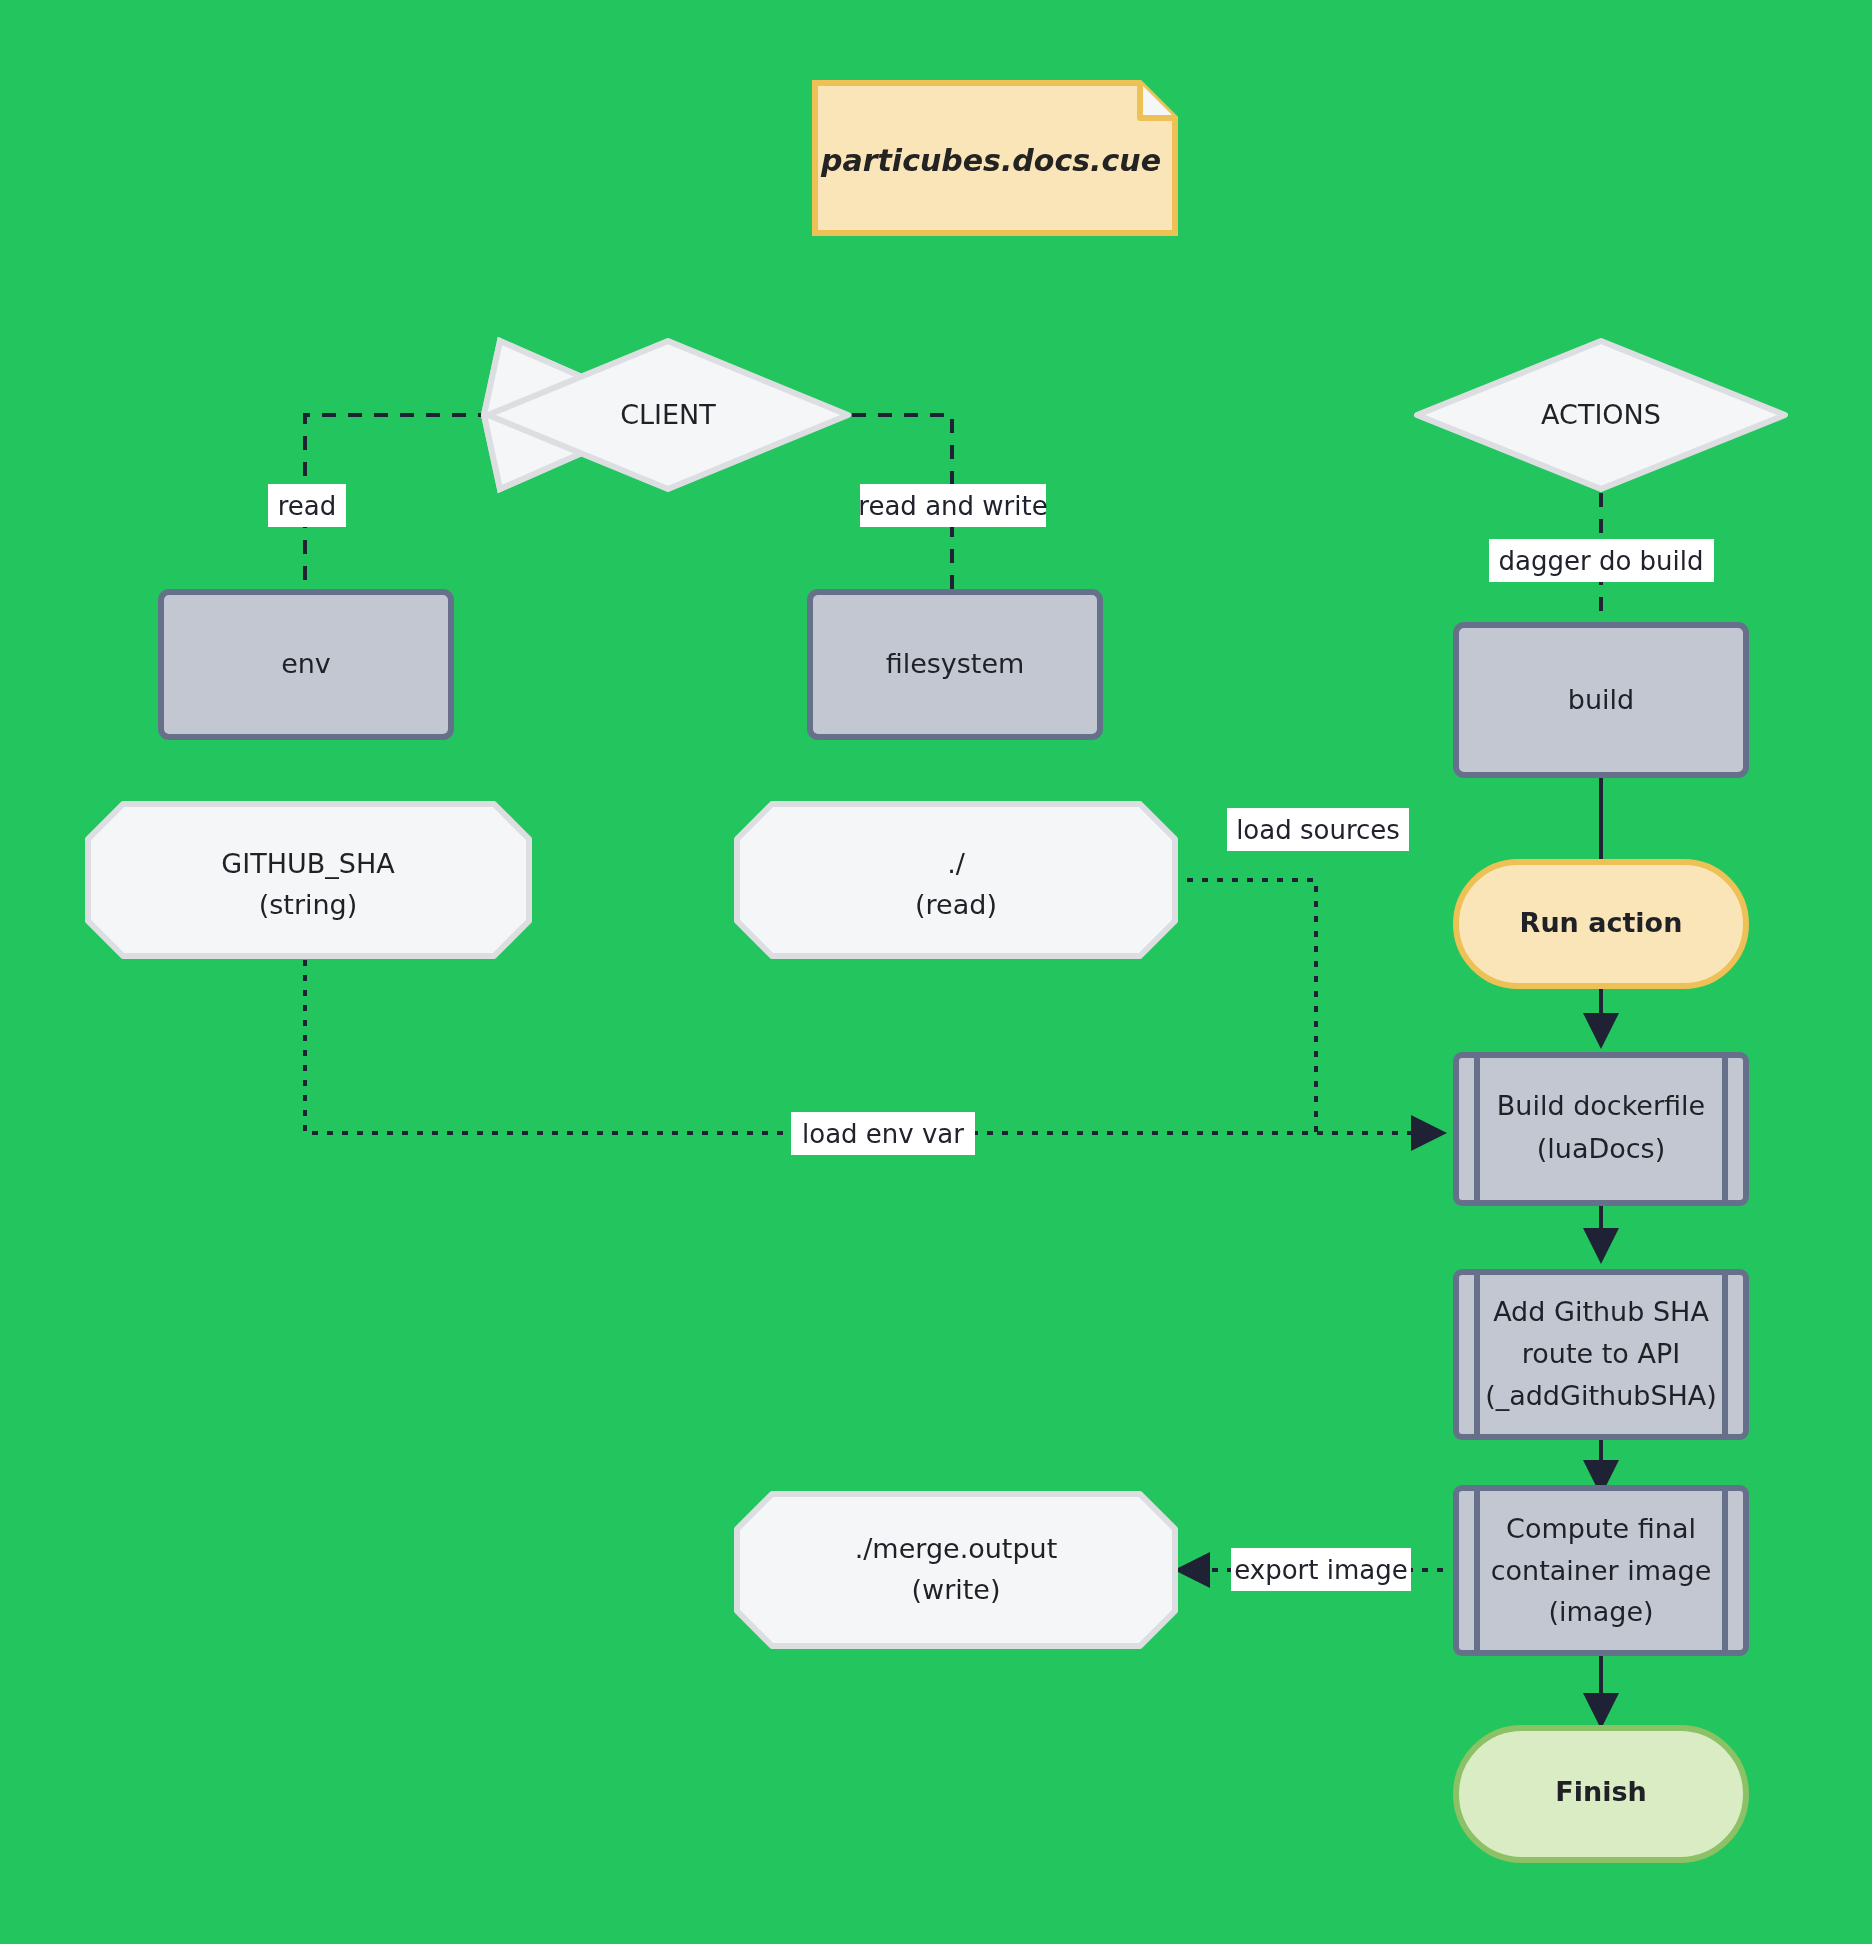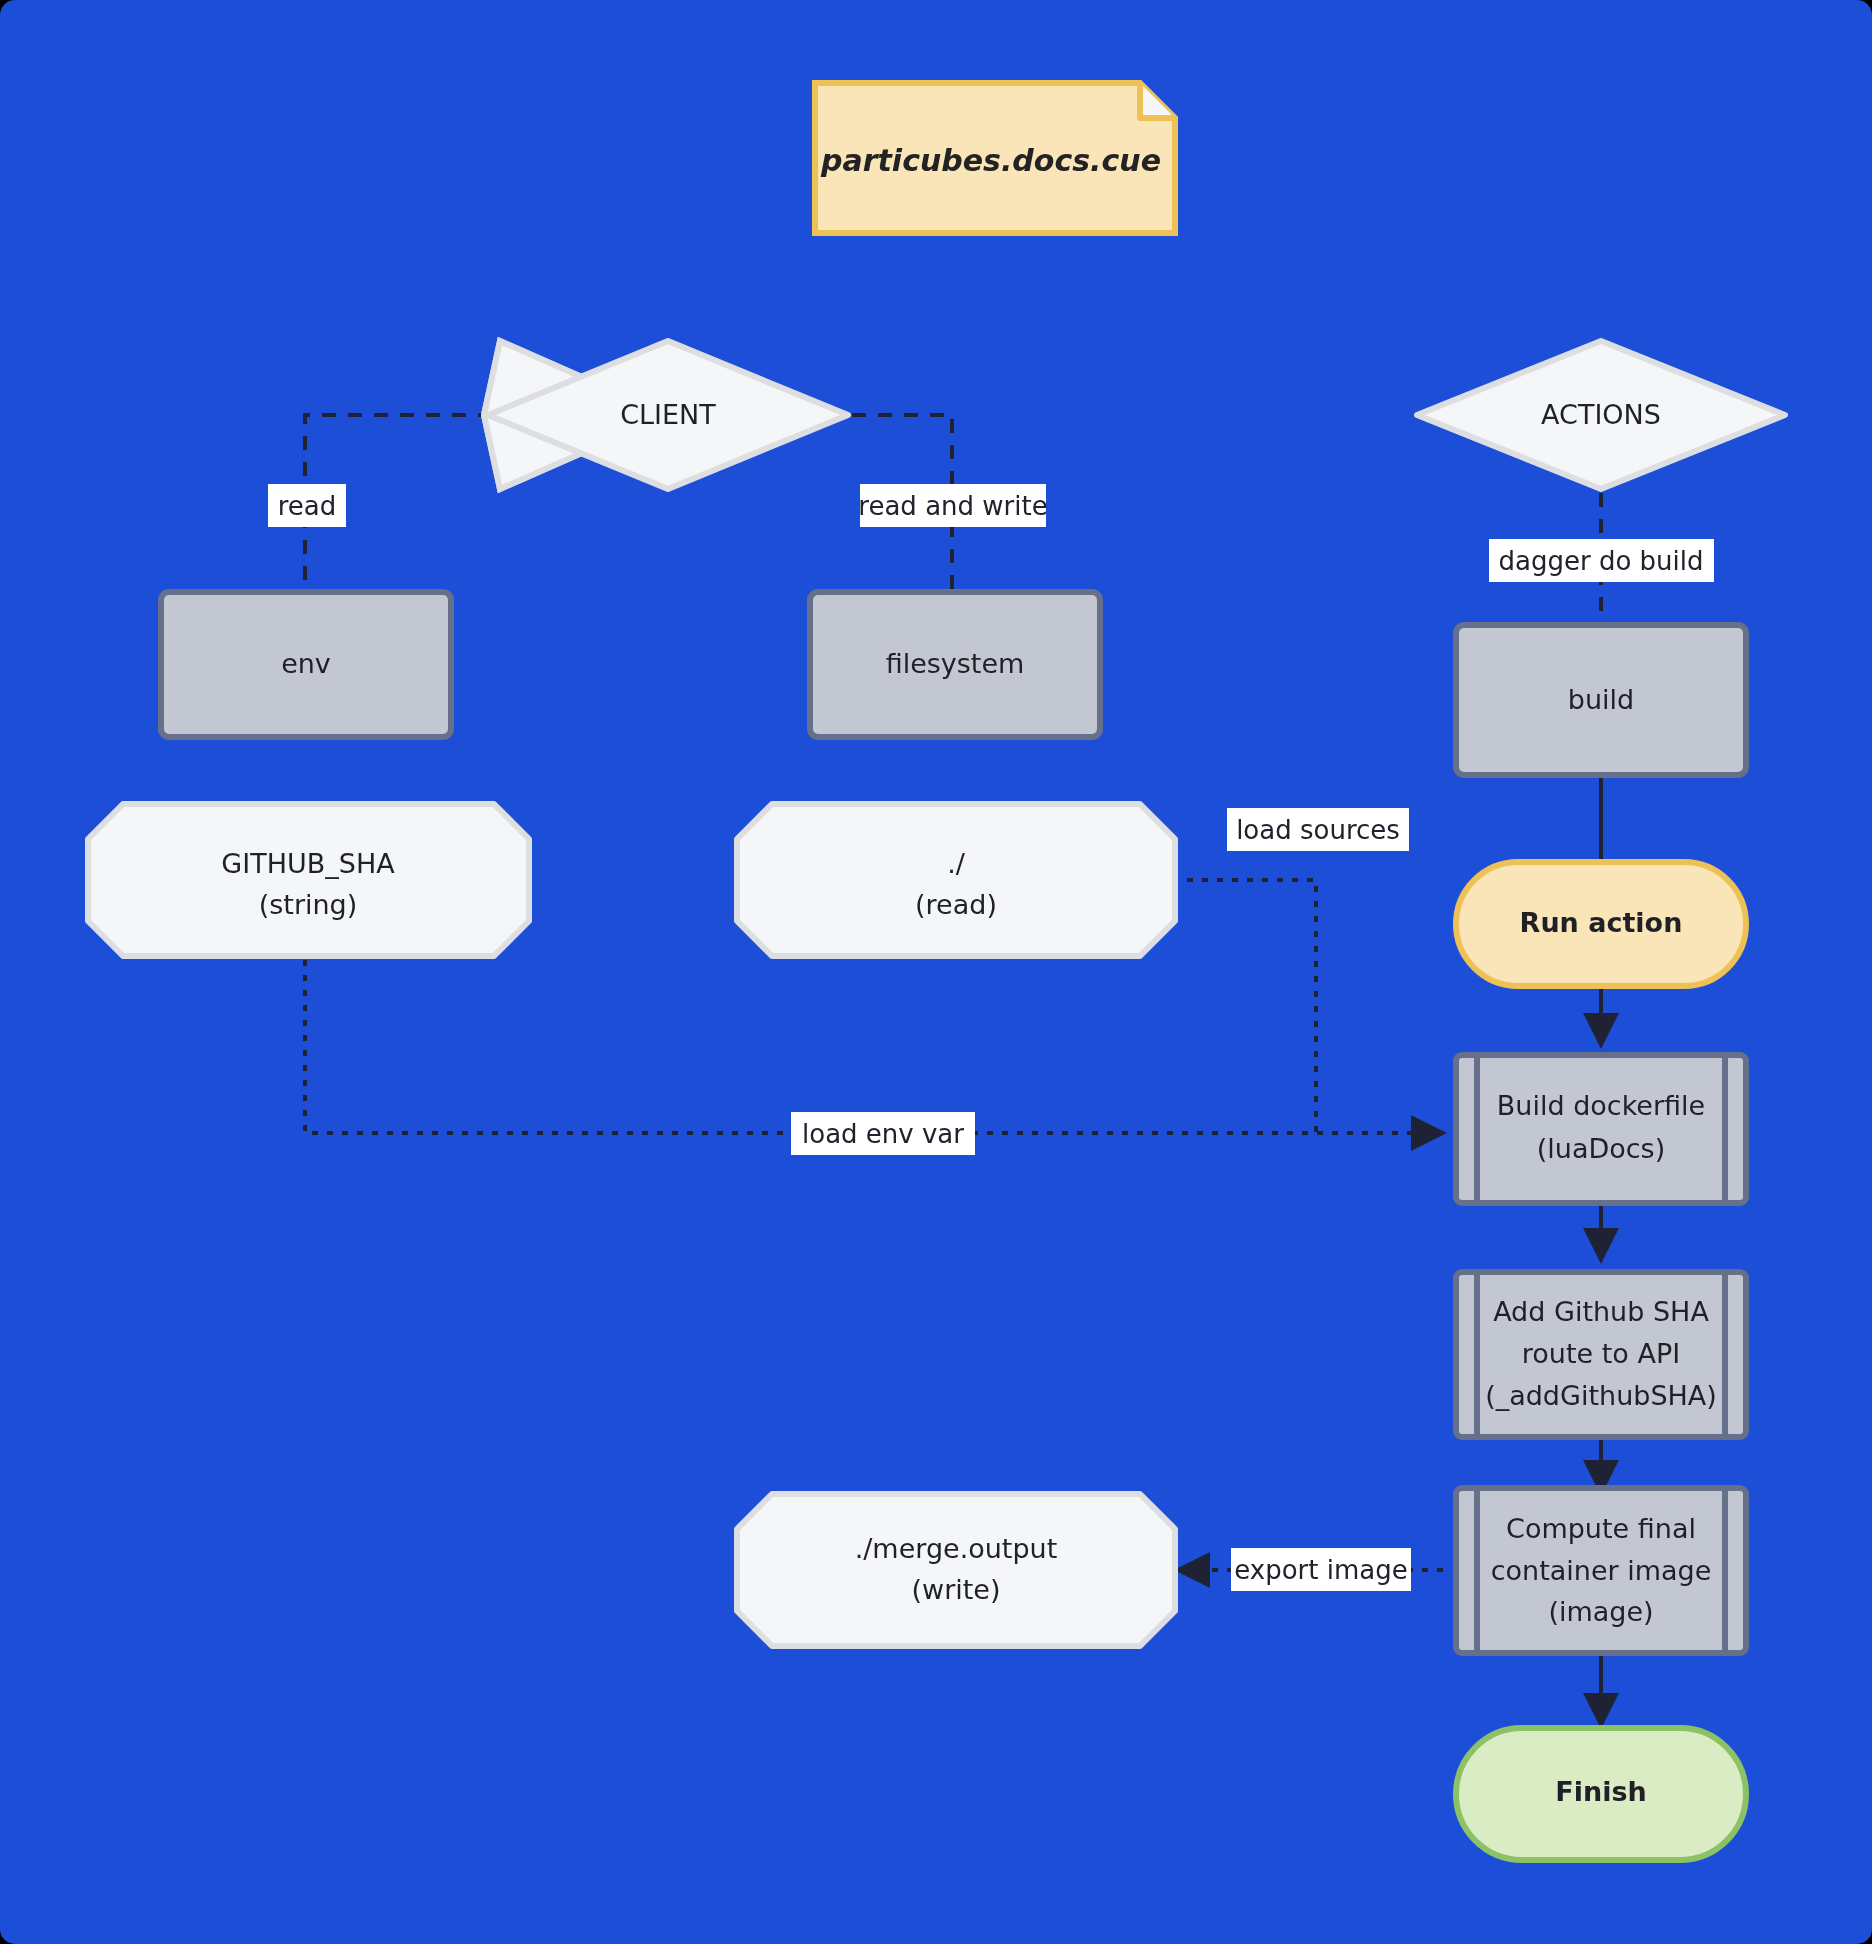--- a/index.html
+++ b/index.html
@@ -1,21 +1,21 @@
 <!DOCTYPE html>
 <html><head>
 <meta charset="utf-8">
 <style>
   html,body{margin:0;padding:0;background:#000;}
   body{
     width:1872px;height:1944px;overflow:hidden;
     font-family:"DejaVu Sans", sans-serif;
     background:#000000;
   }
-  #stage{position:relative;width:1872px;height:1944px;background:#1d4ed8;border-radius:15px;}
+  #stage{position:relative;width:1872px;height:1944px;background:#22c55e;}
   svg#diagram{position:absolute;left:0;top:0;width:1872px;height:1944px;display:block;}
   .node-label{
     font-family:"DejaVu Sans", sans-serif;
     font-size:27px;
     fill:#1f2127;
     text-anchor:middle;
     dominant-baseline:middle;
   }
   .node-label.bold{font-weight:bold;}
   .note-label{

